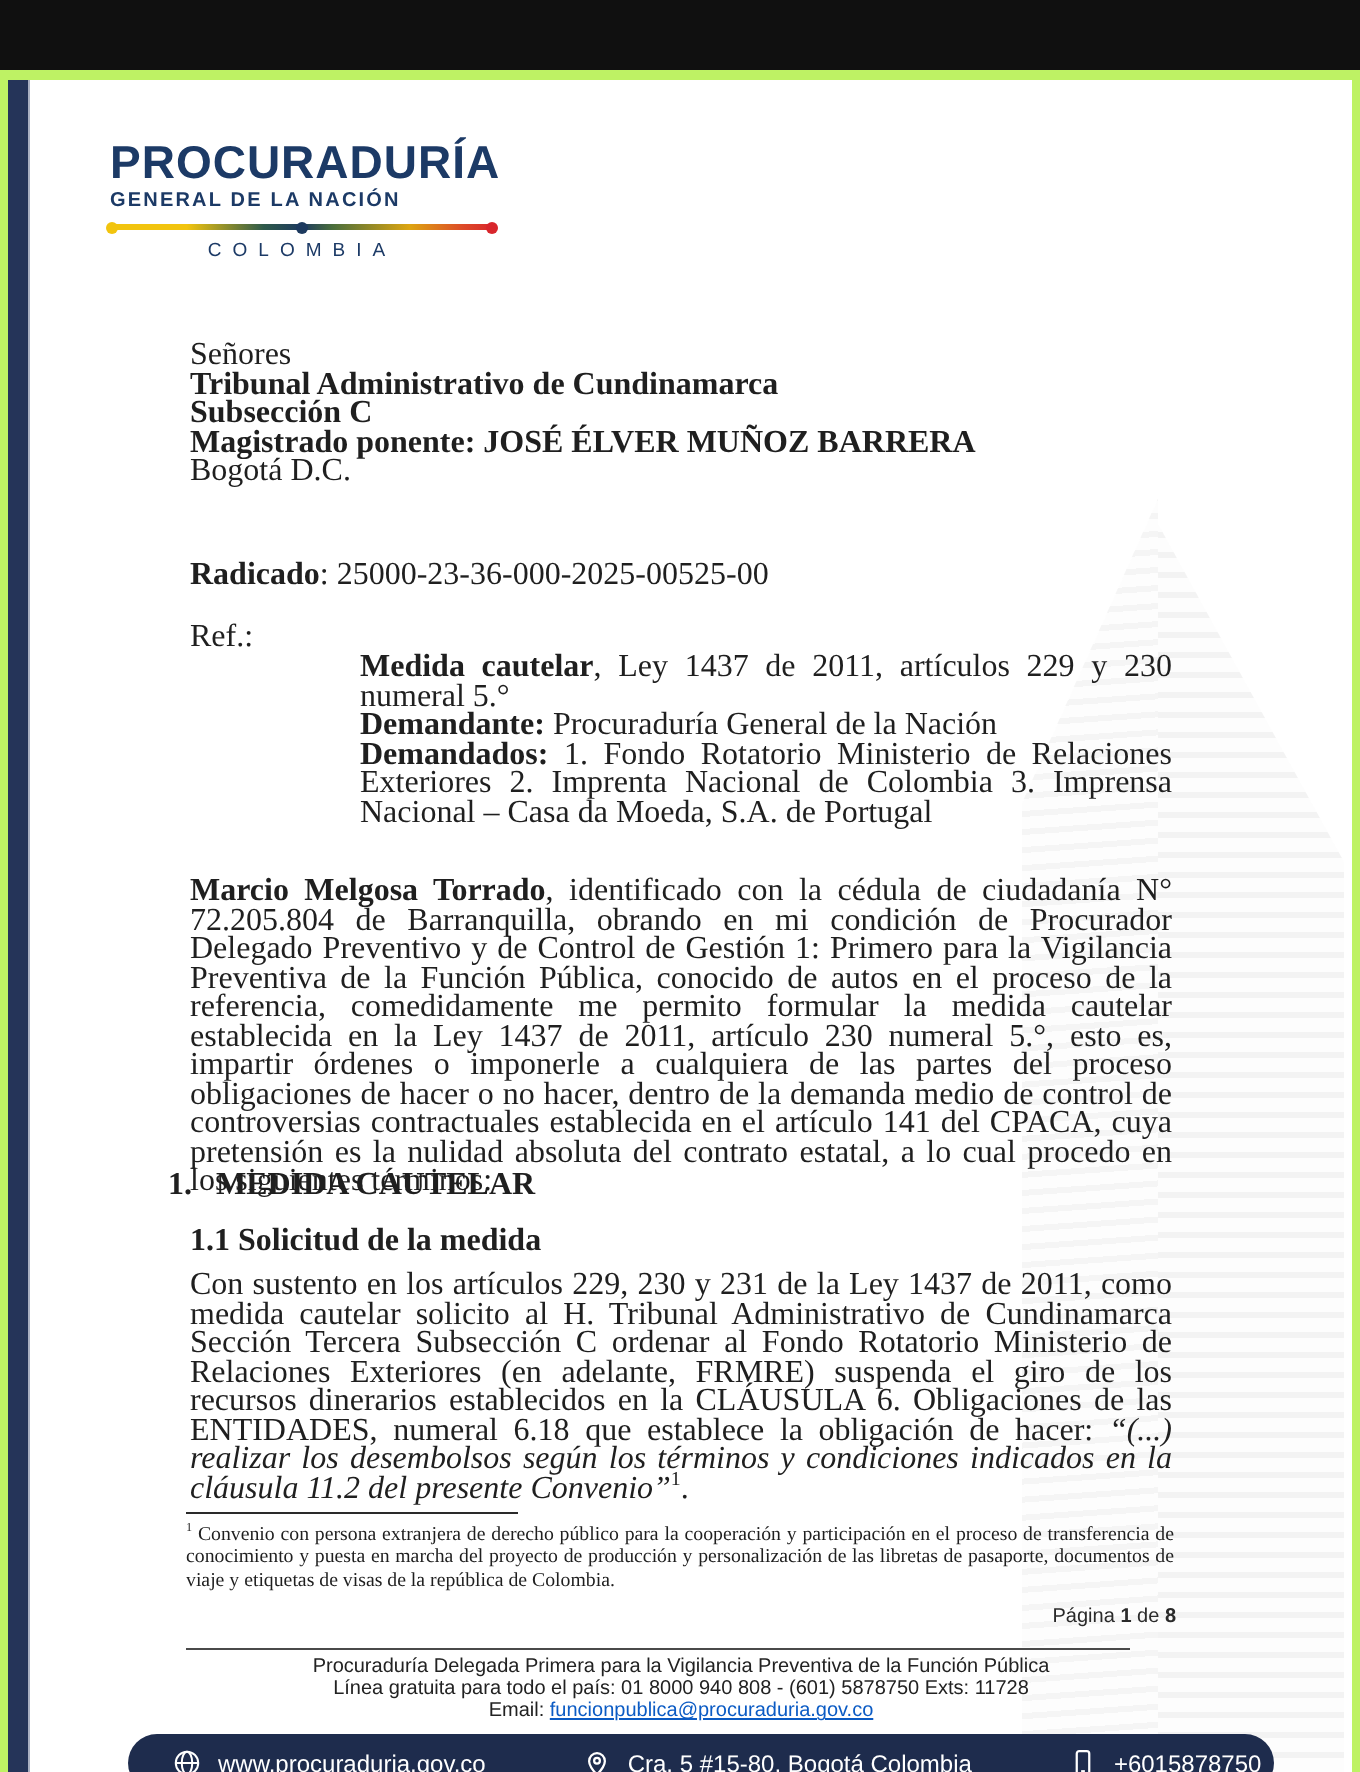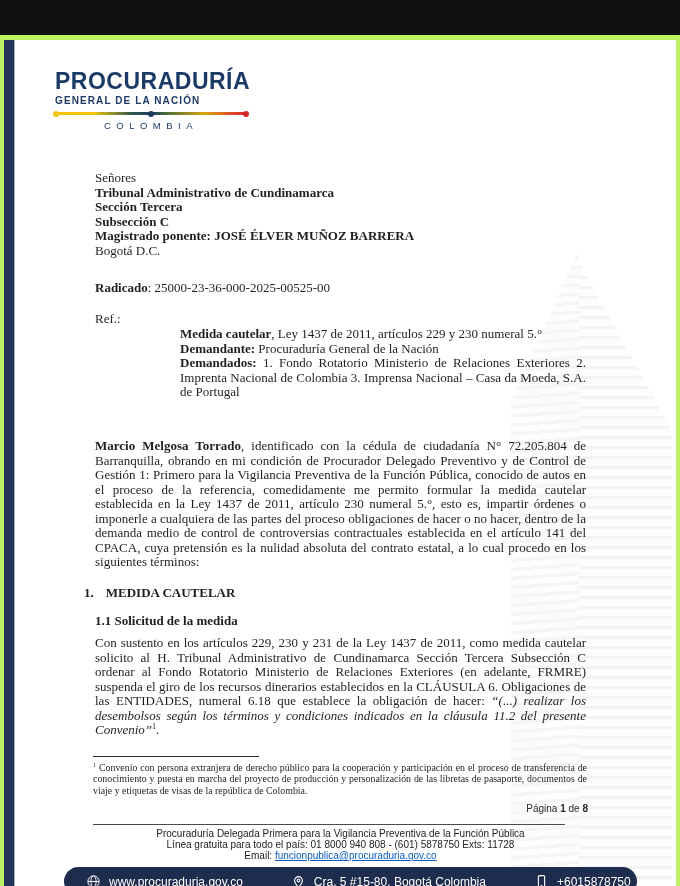--- a/index.html
+++ b/index.html
@@ -22,21 +22,21 @@
   .logo-title{font-size:23px;font-weight:bold;letter-spacing:.5px;line-height:24px;}
   .logo-sub{font-size:10px;font-weight:bold;letter-spacing:1.1px;line-height:15px;}
   .logo-line{position:relative;width:192px;height:3px;margin-top:4px;
              background:linear-gradient(90deg,#f2c40e 0%,#f2c40e 20%,#2e5a4a 40%,#1d3a5f 50%,#4a6e3c 58%,#dda511 78%,#dd4a28 92%,#d8262c 100%);}
   .dot{position:absolute;top:-1.5px;width:6px;height:6px;border-radius:50%;}
   .dot-l{left:-2px;background:#f2c40e;}
   .dot-c{left:93px;background:#1d3a5f;}
   .dot-r{right:-2px;background:#d8262c;}
   .logo-country{font-size:9.5px;letter-spacing:5.5px;margin-top:5px;text-align:center;width:192px;color:#1c3a66;}
   
-  .doc{font-size:13px;line-height:14.5px;}
+  .doc{font-size:16px;line-height:14.5px;}
   .addr{position:absolute;left:95px;top:136px;}
   .addr .b{font-weight:bold;font-family:Liberation Serif, serif;}
   .radicado{position:absolute;left:95px;top:246px;}
   .ref-label{position:absolute;left:95px;top:277px;font-weight:normal;}
   .ref-body{position:absolute;left:180px;top:292px;width:406px;}
   .para{margin:0;text-align:justify;}
   .p1{position:absolute;left:95px;top:404px;width:491px;}
   .heading{position:absolute;left:84px;top:551px;width:491px;text-align:left;font-weight:bold;}
   .heading .ht{margin-left:12px;}
   .subheading{position:absolute;left:95px;top:579px;font-weight:bold;}
@@ -78,21 +78,20 @@
       <span class="dot dot-l"></span>
       <span class="dot dot-c"></span>
       <span class="dot dot-r"></span>
     </div>
     <div class="logo-country">COLOMBIA</div>
   </div>
 
   <div class="doc addr">
     <div>Señores</div>
     <div class="b">Tribunal Administrativo de Cundinamarca</div>
-    <div class="b">Sección Tercera</div>
     <div class="b">Subsección C</div>
     <div class="b">Magistrado ponente: JOSÉ ÉLVER MUÑOZ BARRERA</div>
     <div>Bogotá D.C.</div>
   </div>
 
   <div class="doc radicado">
     <b>Radicado</b><span>: 25000-23-36-000-2025-00525-00</span>
   </div>
 
   <div class="doc ref-label">Ref.:</div>

